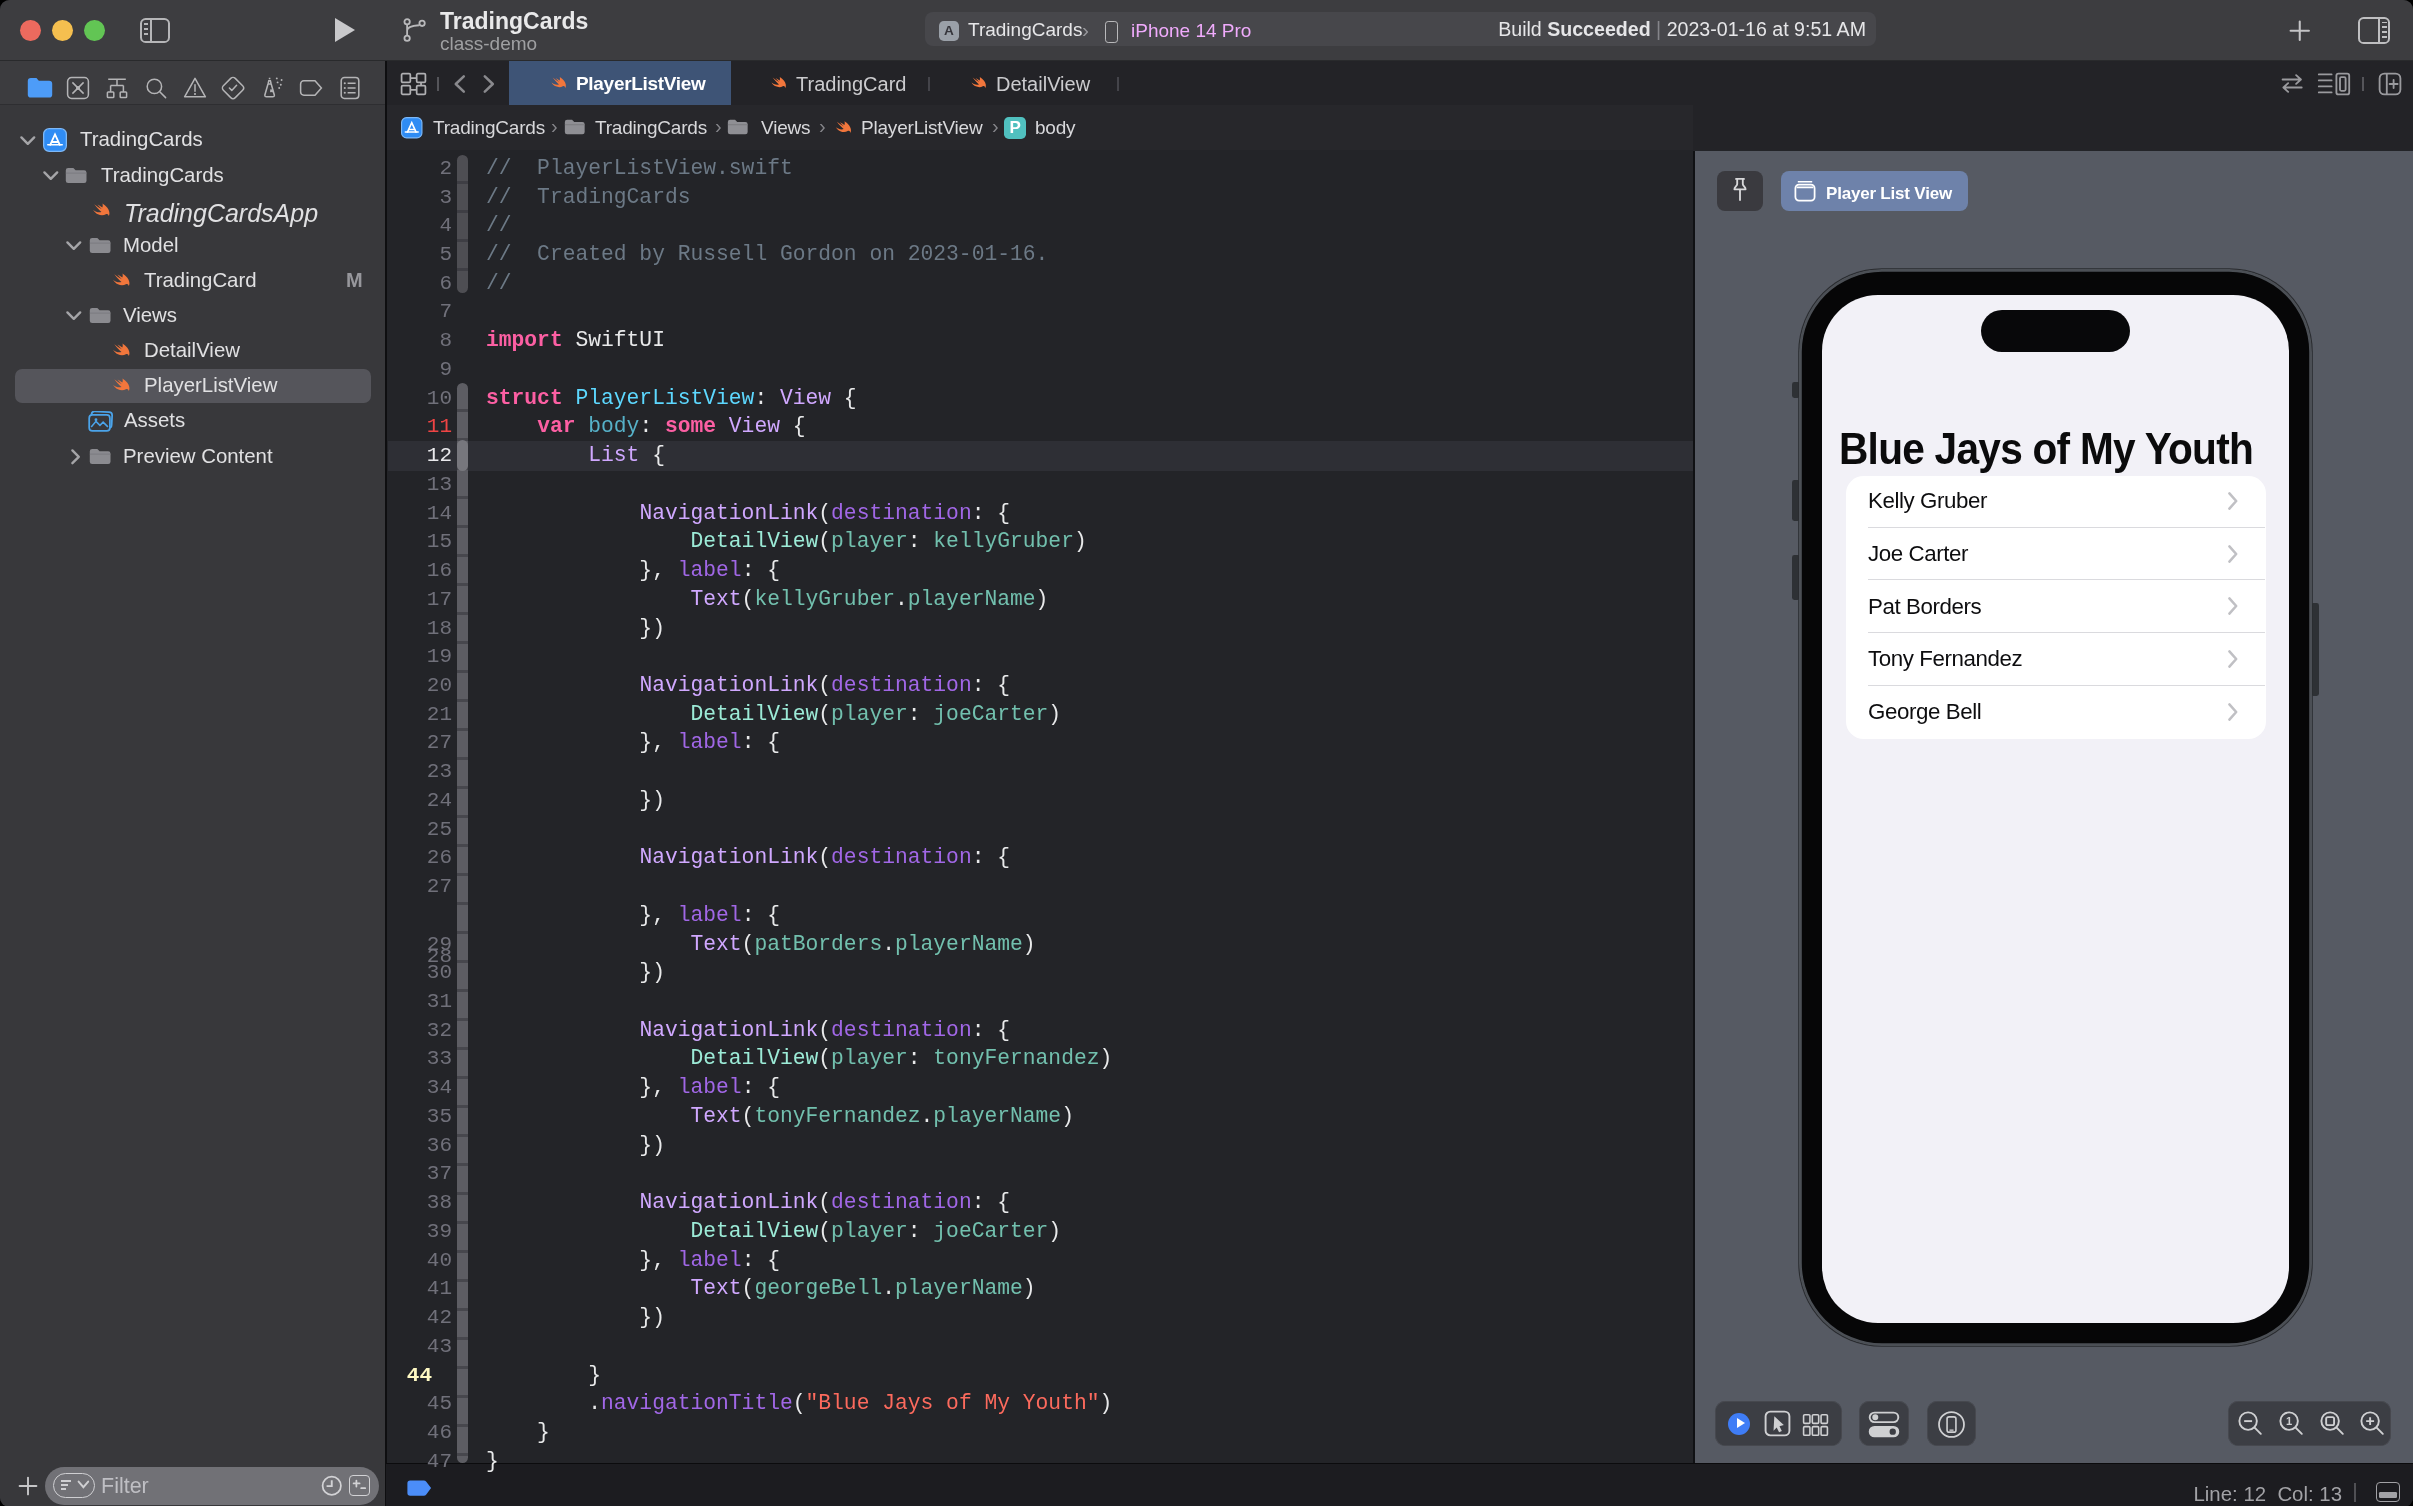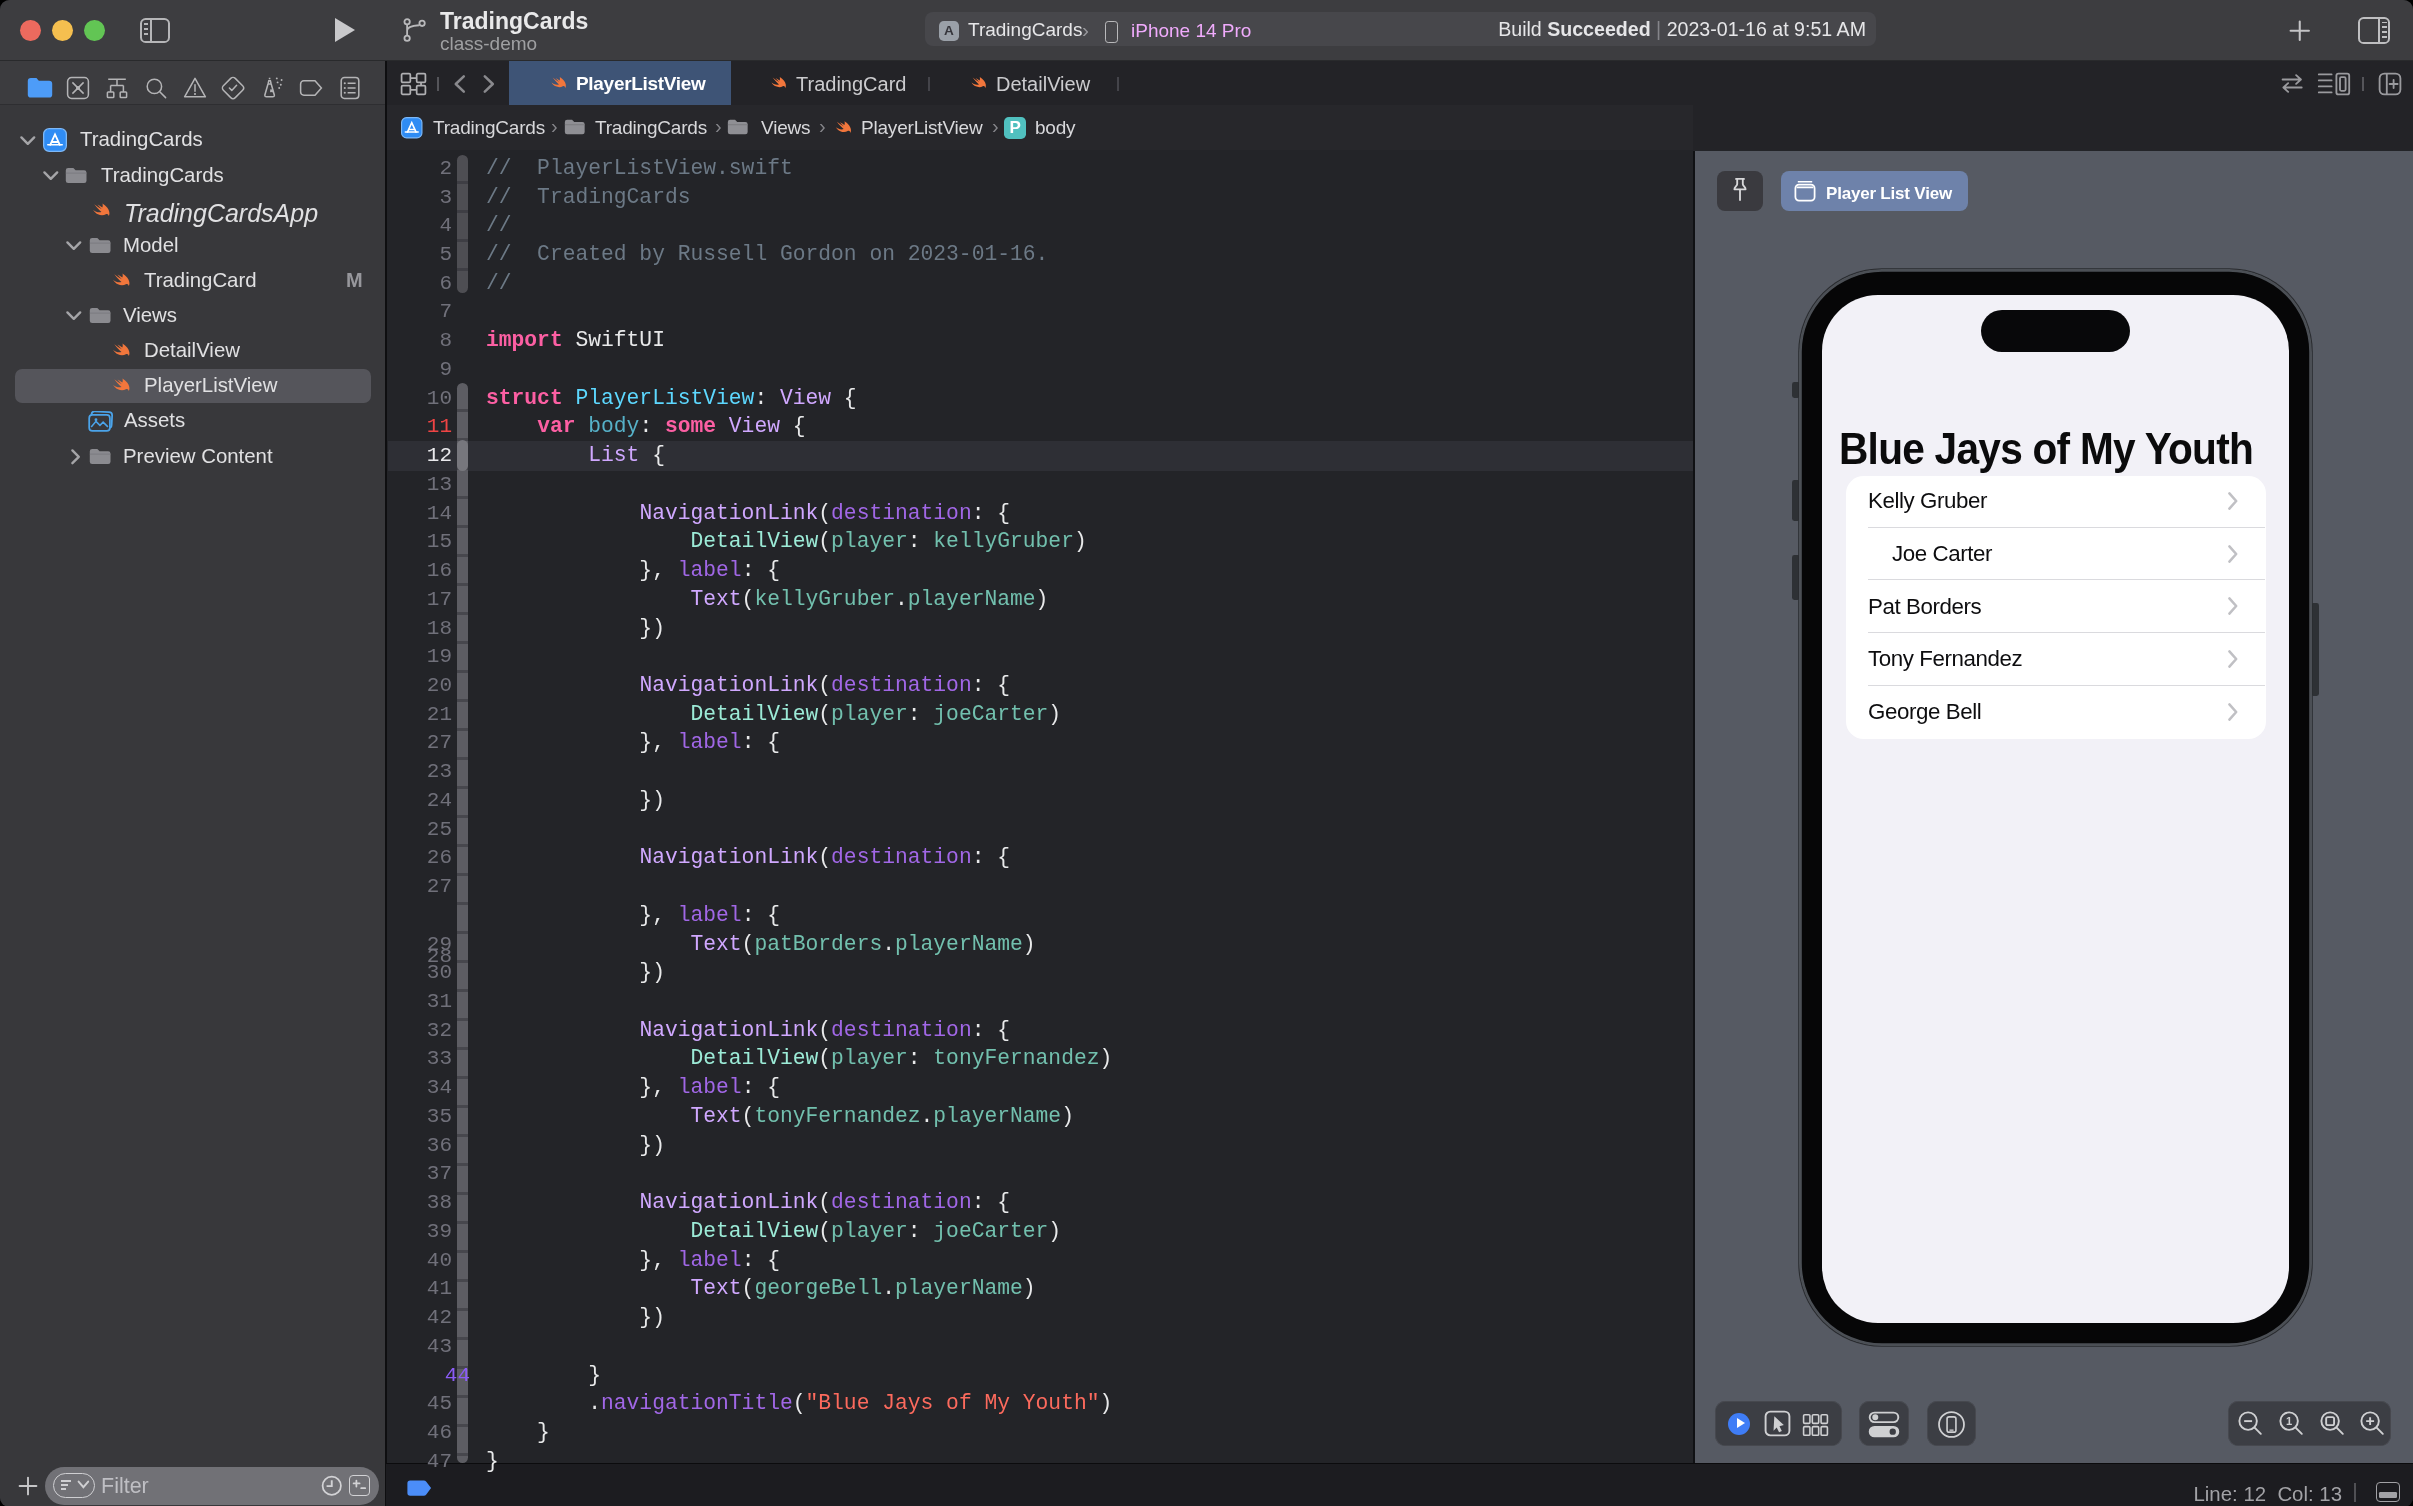--- a/index.html
+++ b/index.html
@@ -353,21 +353,21 @@
 <div class="code" style="top:1188px">            <span class="T">NavigationLink</span>(<span class="P">destination</span>: {</div>
 <div class="ln" style="left:388px;top:1217px;color:#70707a;font-weight:400">39</div>
 <div class="code" style="top:1217px">                <span class="M">DetailView</span>(<span class="V">player</span>: <span class="V">joeCarter</span>)</div>
 <div class="ln" style="left:388px;top:1246px;color:#70707a;font-weight:400">40</div>
 <div class="code" style="top:1246px">            }, <span class="P">label</span>: {</div>
 <div class="ln" style="left:388px;top:1274px;color:#70707a;font-weight:400">41</div>
 <div class="code" style="top:1274px">                <span class="T">Text</span>(<span class="V">georgeBell</span>.<span class="V">playerName</span>)</div>
 <div class="ln" style="left:388px;top:1303px;color:#70707a;font-weight:400">42</div>
 <div class="code" style="top:1303px">            })</div>
 <div class="ln" style="left:388px;top:1332px;color:#70707a;font-weight:400">43</div>
-<div class="ln" style="left:406px;top:1361px;color:#8b5cf6;font-weight:400">44</div>
+<div class="ln" style="left:368px;top:1361px;color:#fef9c3;font-weight:700">44</div>
 <div class="code" style="top:1361px">        }</div>
 <div class="ln" style="left:388px;top:1389px;color:#70707a;font-weight:400">45</div>
 <div class="code" style="top:1389px">        .<span class="P">navigationTitle</span>(<span class="S">"Blue Jays of My Youth"</span>)</div>
 <div class="ln" style="left:388px;top:1418px;color:#70707a;font-weight:400">46</div>
 <div class="code" style="top:1418px">    }</div>
 <div class="ln" style="left:388px;top:1447px;color:#70707a;font-weight:400">47</div>
 <div class="code" style="top:1447px">}</div>
 <div class="abs" style="left:1717px;top:171px;width:46px;height:40px;border-radius:8px;background:#3a3a3f;"></div>
 <svg class="abs" style="left:1728px;top:176px" width="24" height="29" viewBox="0 0 30 36">
       <g stroke="#d8d8da" stroke-width="2.3" fill="none" stroke-linecap="round" stroke-linejoin="round">
@@ -391,21 +391,21 @@
 <div class="abs" style="left:1799px;top:269px;width:513px;height:1077px;border-radius:83px;background:#060607;box-shadow:inset 0 0 0 2.8px #4b4f55, 0 0 0 0.8px #2a2c30;"></div>
 <div class="abs" style="left:1822px;top:295px;width:467px;height:1028px;border-radius:56px;background:#f2f1f7;overflow:hidden;"></div>
 <div class="abs" style="left:1981px;top:310px;width:149px;height:42px;border-radius:21.5px;background:#08080a;"></div>
 <div class="abs" style="left:1839px;top:424px;font-size:44px;color:#0b0b0c;font-weight:700;letter-spacing:-0.8px;white-space:pre;transform:scaleX(0.923);transform-origin:0 0;">Blue Jays of My Youth</div>
 <div class="abs" style="left:1846px;top:476px;width:420px;height:263px;border-radius:17.6px;background:#ffffff;"></div>
 <div class="abs" style="left:1868px;top:488px;font-size:22.3px;color:#0d0d0f;font-weight:400;letter-spacing:-0.4px;white-space:pre;">Kelly Gruber</div>
 <svg class="abs" style="left:2227px;top:491px" width="12" height="20" viewBox="0 0 15 25">
       <path d="M3 3 L11.5 12.5 L3 22" stroke="#c0c0c4" stroke-width="3.2" fill="none" stroke-linecap="round" stroke-linejoin="round"></path>
     </svg>
 <div class="abs" style="left:1868px;top:527px;width:397px;height:1.2px;background:#dadade;"></div>
-<div class="abs" style="left:1868px;top:541px;font-size:22.3px;color:#0d0d0f;font-weight:400;letter-spacing:-0.4px;white-space:pre;margin-left:24px;">Joe Carter</div>
+<div class="abs" style="left:1868px;top:541px;font-size:22.3px;color:#0d0d0f;font-weight:400;letter-spacing:-0.4px;white-space:pre;">Joe Carter</div>
 <svg class="abs" style="left:2227px;top:544px" width="12" height="20" viewBox="0 0 15 25">
       <path d="M3 3 L11.5 12.5 L3 22" stroke="#c0c0c4" stroke-width="3.2" fill="none" stroke-linecap="round" stroke-linejoin="round"></path>
     </svg>
 <div class="abs" style="left:1868px;top:579px;width:397px;height:1.2px;background:#dadade;"></div>
 <div class="abs" style="left:1868px;top:594px;font-size:22.3px;color:#0d0d0f;font-weight:400;letter-spacing:-0.4px;white-space:pre;">Pat Borders</div>
 <svg class="abs" style="left:2227px;top:596px" width="12" height="20" viewBox="0 0 15 25">
       <path d="M3 3 L11.5 12.5 L3 22" stroke="#c0c0c4" stroke-width="3.2" fill="none" stroke-linecap="round" stroke-linejoin="round"></path>
     </svg>
 <div class="abs" style="left:1868px;top:632px;width:397px;height:1.2px;background:#dadade;"></div>
 <div class="abs" style="left:1868px;top:646px;font-size:22.3px;color:#0d0d0f;font-weight:400;letter-spacing:-0.4px;white-space:pre;">Tony Fernandez</div>

